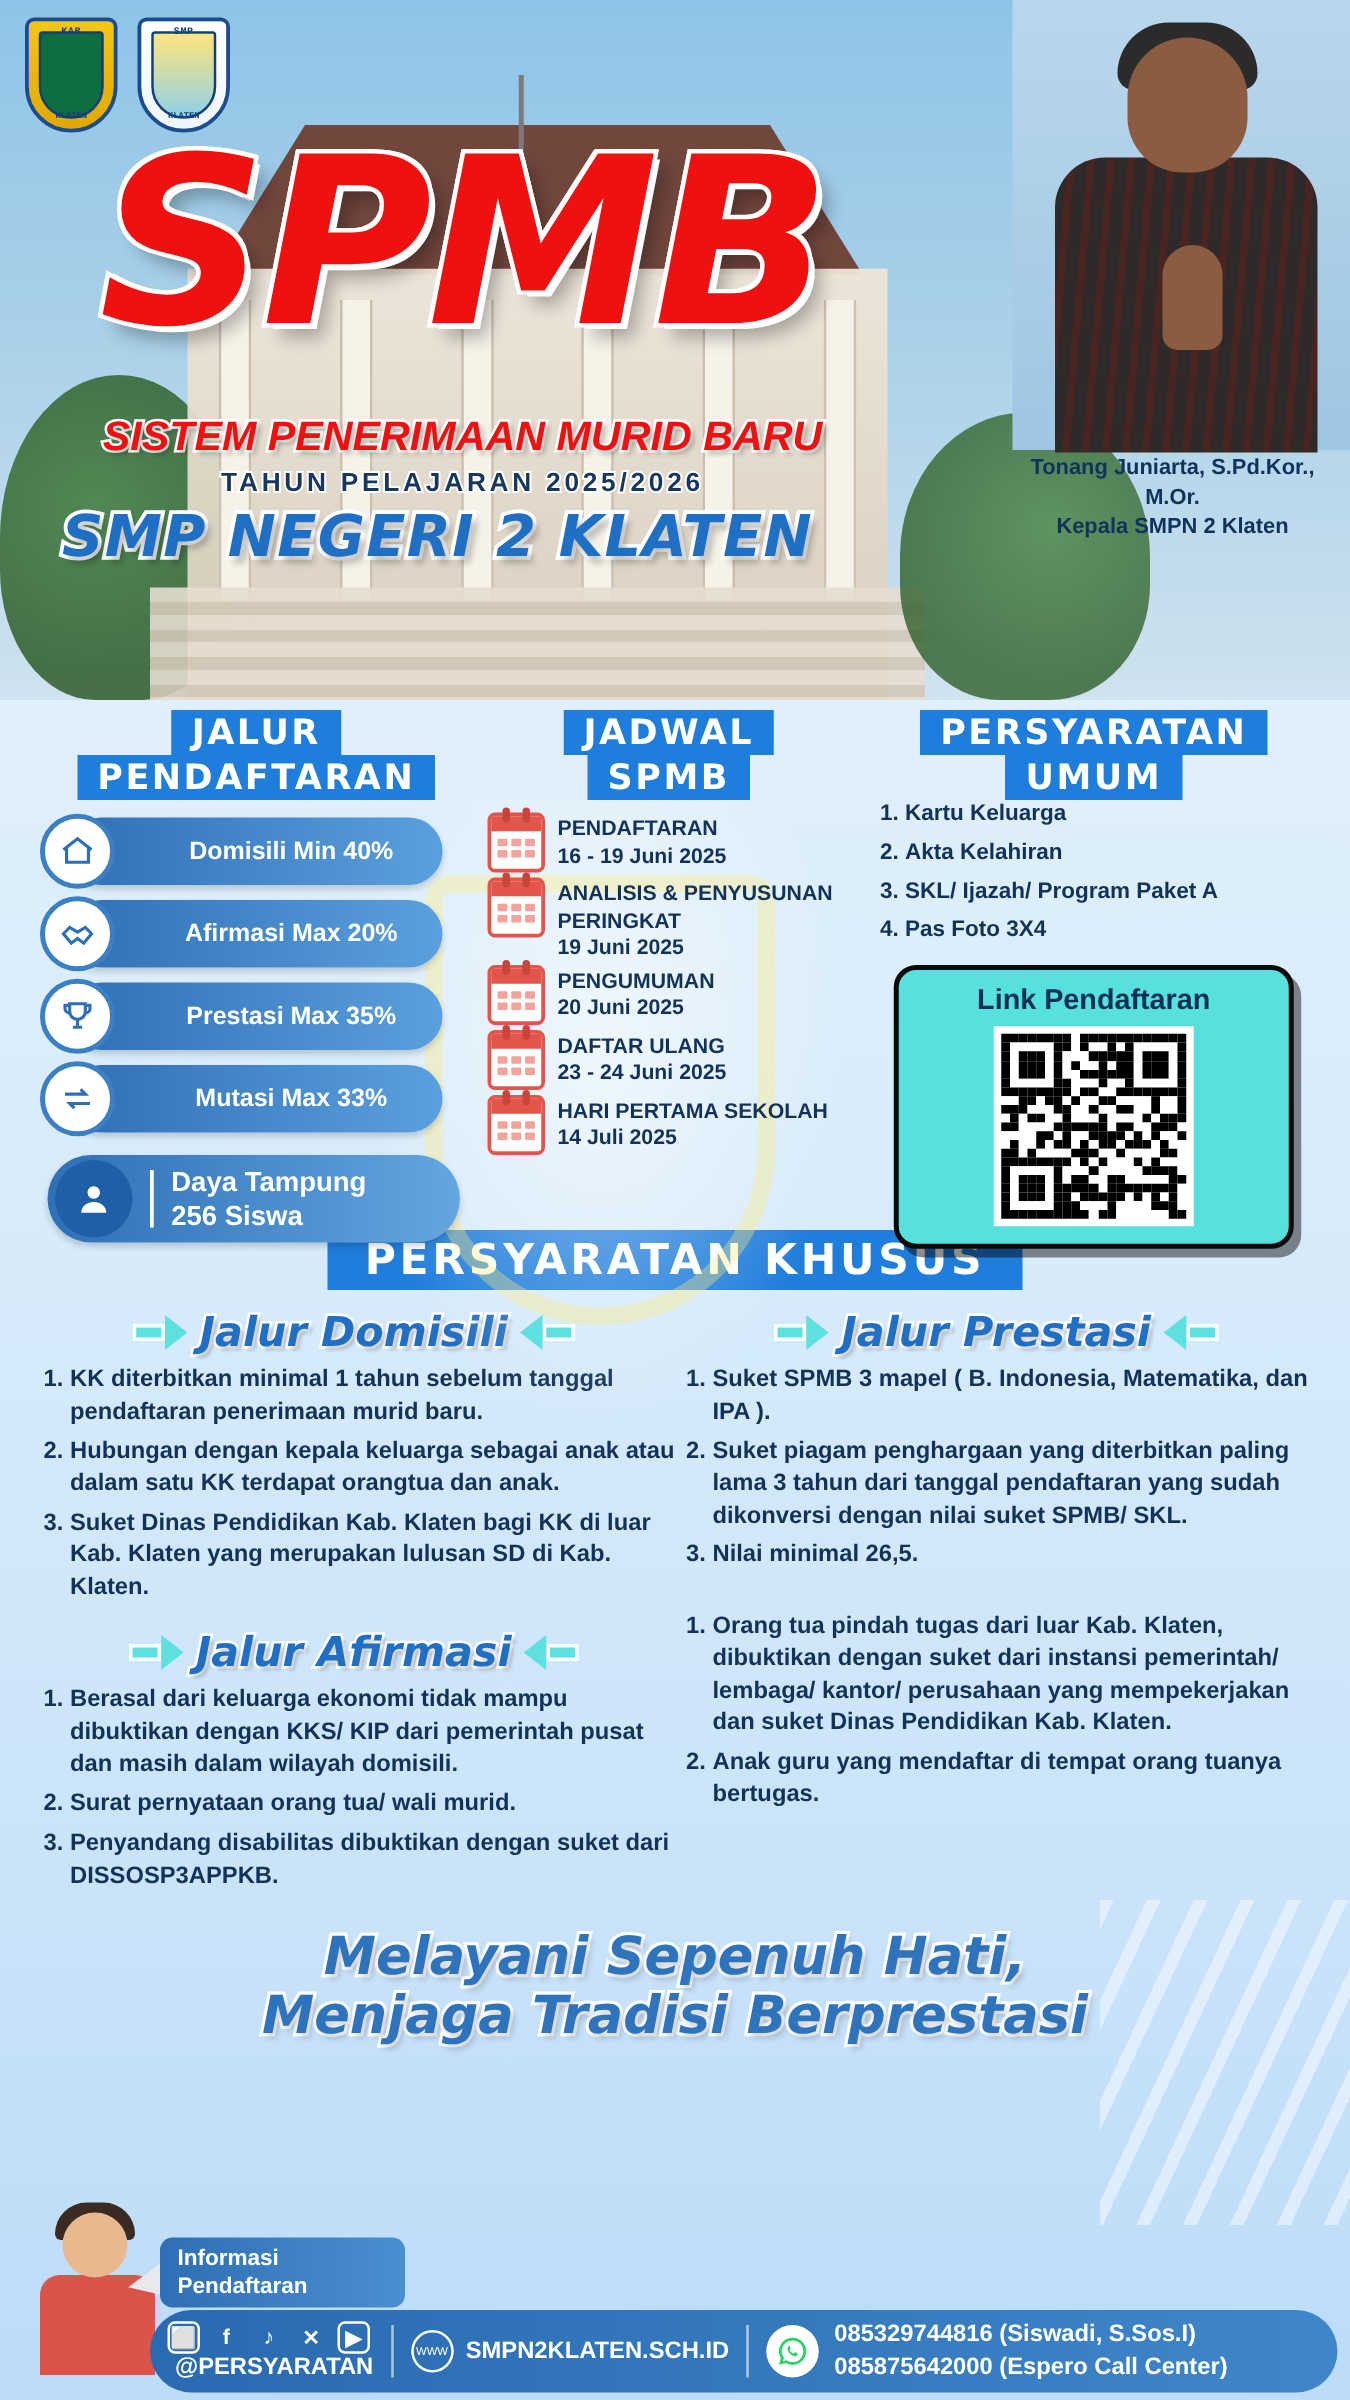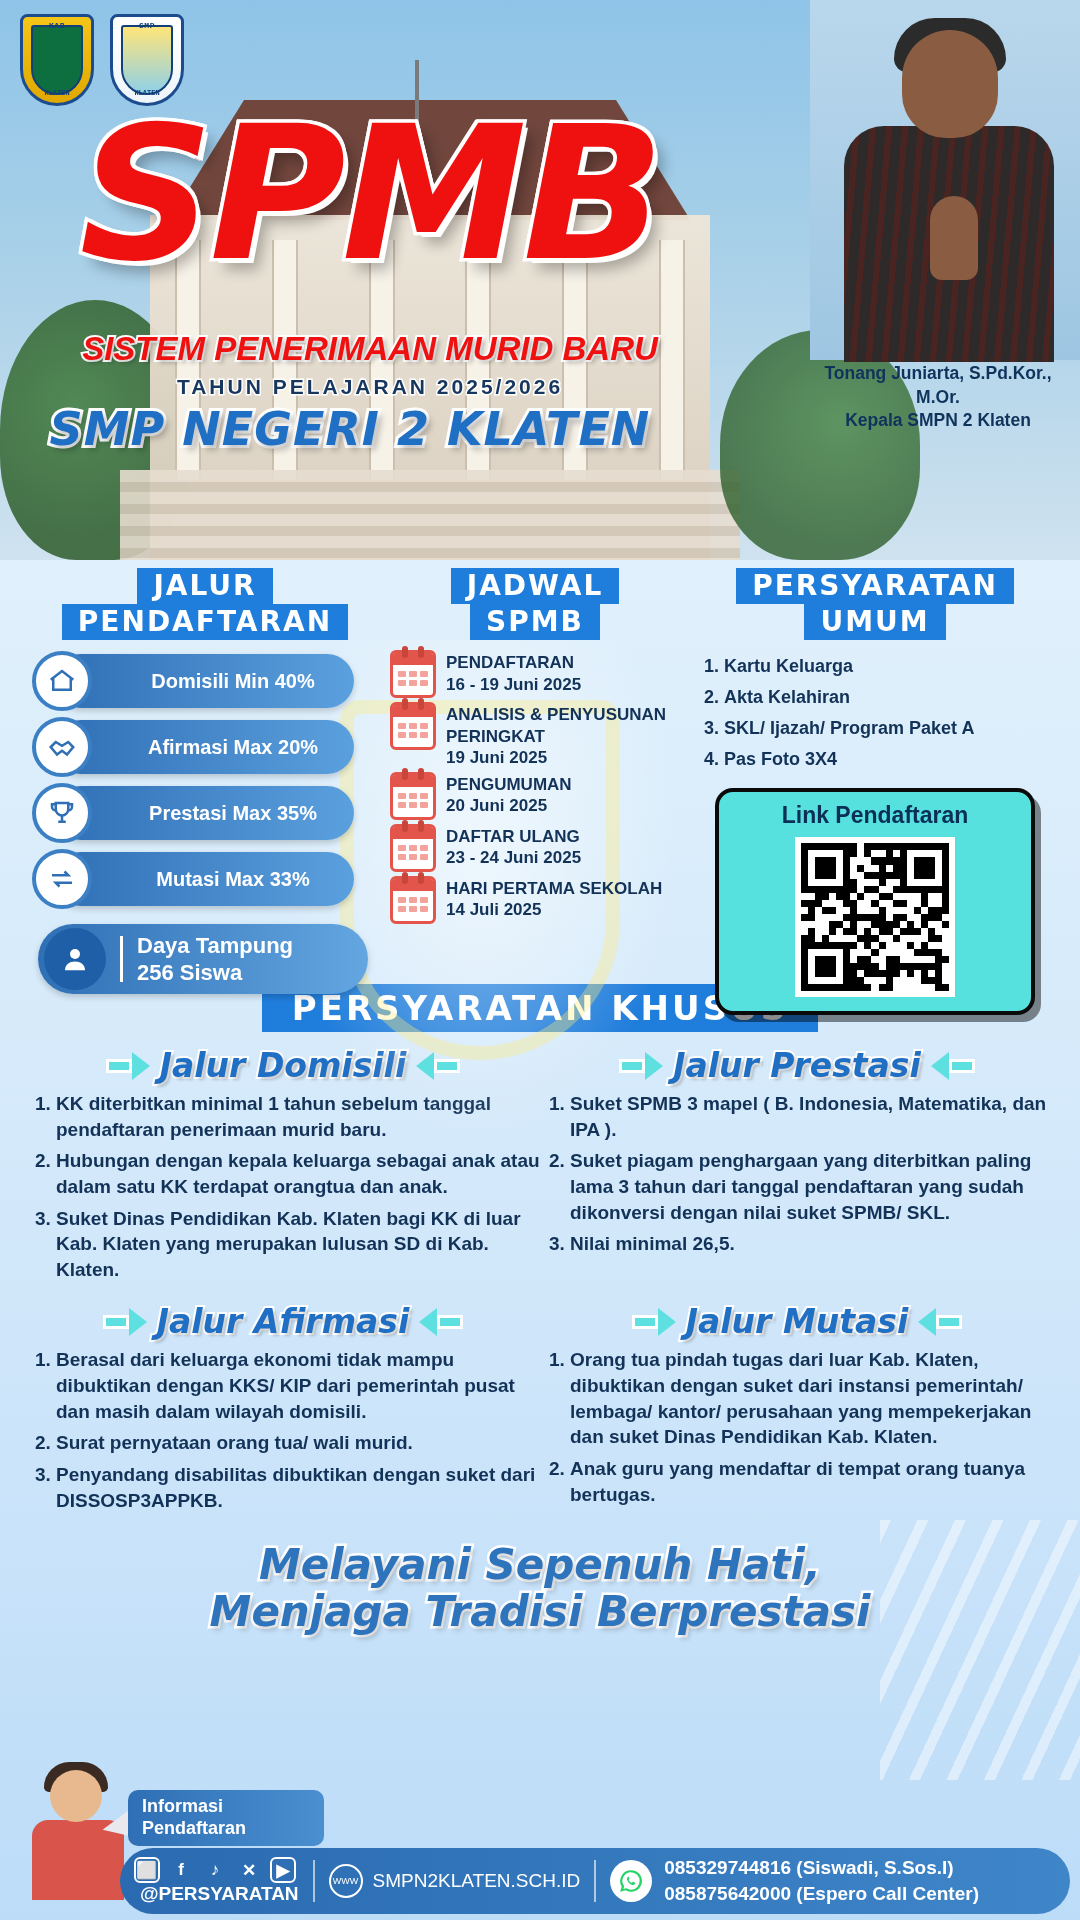--- a/index.html
+++ b/index.html
@@ -144,21 +144,21 @@
   .cal::before { content:""; position:absolute; left:0; right:0; top:0; height: 12px; background:#e3554a; border-radius: 2px 2px 0 0;}
   .cal .ring { position:absolute; top:-7px; width:6px; height:12px; background:#c8453b; border-radius:3px; }
   .cal .r1 { left: 9px; } .cal .r2 { right: 9px; }
   .cal .grid { position:absolute; left:5px; right:5px; top:18px; display:grid; grid-template-columns: repeat(3,1fr); gap:3px; }
   .cal .grid i { display:block; height:6px; background:#f3a39c; border-radius:1px; }
   .sch-txt { font-size: 17px; font-weight: bold; color: #123258; line-height: 1.25; padding-top: 2px; }
   .sch-txt .d { font-weight: bold; }
 
   
   .umum { position: absolute; left: 690px; top: 8px; width: 370px; }
-  .umum .col-head { margin-bottom: 16px; }
+  .umum .col-head { }
   .umum ol { margin-left: 34px; }
   .umum li { font-size: 18px; font-weight: bold; color: #123258; margin-bottom: 10px; }
   .qrbox {
     margin: 18px auto 0; width: 320px; background: #56e0de;
     border: 4px solid #0a0a0a; border-radius: 18px; padding: 10px 0 14px;
     text-align: center; box-shadow: 6px 7px 0 rgba(0,0,0,.45);
   }
   .qrbox .qtitle { font-size: 23px; font-weight: bold; color: #0b2f55; margin-bottom: 8px; }
   .qr { width: 160px; height: 160px; margin: 0 auto; background: #fff; padding: 6px; }
   .qr .cells { width: 100%; height: 100%; display: grid; grid-template-columns: repeat(21,1fr); grid-template-rows: repeat(21,1fr); }
@@ -214,21 +214,21 @@
     position:absolute; left: 120px; bottom: 6px; width: 950px; height: 66px;
     background: linear-gradient(90deg,#2a6ab0,#3f86c9); border-radius: 33px;
     display:flex; align-items:center; color:#fff;
   }
   .fb-seg { display:flex; align-items:center; height:100%; padding: 0 14px; }
   .fb-div { width: 2px; height: 42px; background: rgba(255,255,255,.6); }
   .sicons { display:flex; gap:8px; align-items:center; }
   .sicons span { width: 26px; height: 26px; display:flex; align-items:center; justify-content:center; color:#fff; font-size:17px; font-weight:bold; border-radius:6px; }
   .sicons .box { border: 2px solid #fff; }
   .handle { font-size: 19px; font-weight: bold; margin-left: 6px; }
-  .web { font-size: 19px; font-weight: normal; }
+  .web { font-size: 19px; font-weight: bold; }
   .globe { width: 34px; height: 34px; border-radius:50%; border:2px solid #fff; margin-right: 10px; position:relative; font-size:9px; display:flex; align-items:center; justify-content:center; }
   .wa { width: 42px; height: 42px; border-radius: 50%; background:#fff; display:flex; align-items:center;justify-content:center; margin-right:12px; }
   .wa svg { width: 26px; height: 26px; }
   .phones { font-size: 19px; font-weight: bold; line-height: 1.35; }
 
   
   .watermark {
     position:absolute; left: 280px; top: 640px; width: 400px; height: 500px;
     background: radial-gradient(ellipse at 50% 40%, rgba(255,255,255,.55), rgba(255,255,255,0) 70%);
     pointer-events:none;
@@ -968,31 +968,20 @@
           <b></b>
         </span>
     </div>
     <ol>
       <li>Berasal dari keluarga ekonomi tidak mampu dibuktikan dengan KKS/ KIP dari pemerintah pusat dan masih dalam wilayah domisili.</li>
       <li>Surat pernyataan orang tua/ wali murid.</li>
       <li>Penyandang disabilitas dibuktikan dengan suket dari DISSOSP3APPKB.</li>
     </ol>
   </div>
   <div class="kcol">
-    <div class="jalur-head">
-      <span class="arrow">
-          <i></i>
-          <b></b>
-        </span>
-      <h3>Jalur Mutasi</h3>
-      <span class="arrow left">
-          <i></i>
-          <b></b>
-        </span>
-    </div>
     <ol>
       <li>Orang tua pindah tugas dari luar Kab. Klaten, dibuktikan dengan suket dari instansi pemerintah/ lembaga/ kantor/ perusahaan yang mempekerjakan dan suket Dinas Pendidikan Kab. Klaten.</li>
       <li>Anak guru yang mendaftar di tempat orang tuanya bertugas.</li>
     </ol>
   </div>
 </div>
 
 <div class="slogan">
   <div>Melayani Sepenuh Hati,</div>
   <div>Menjaga Tradisi Berprestasi</div>

